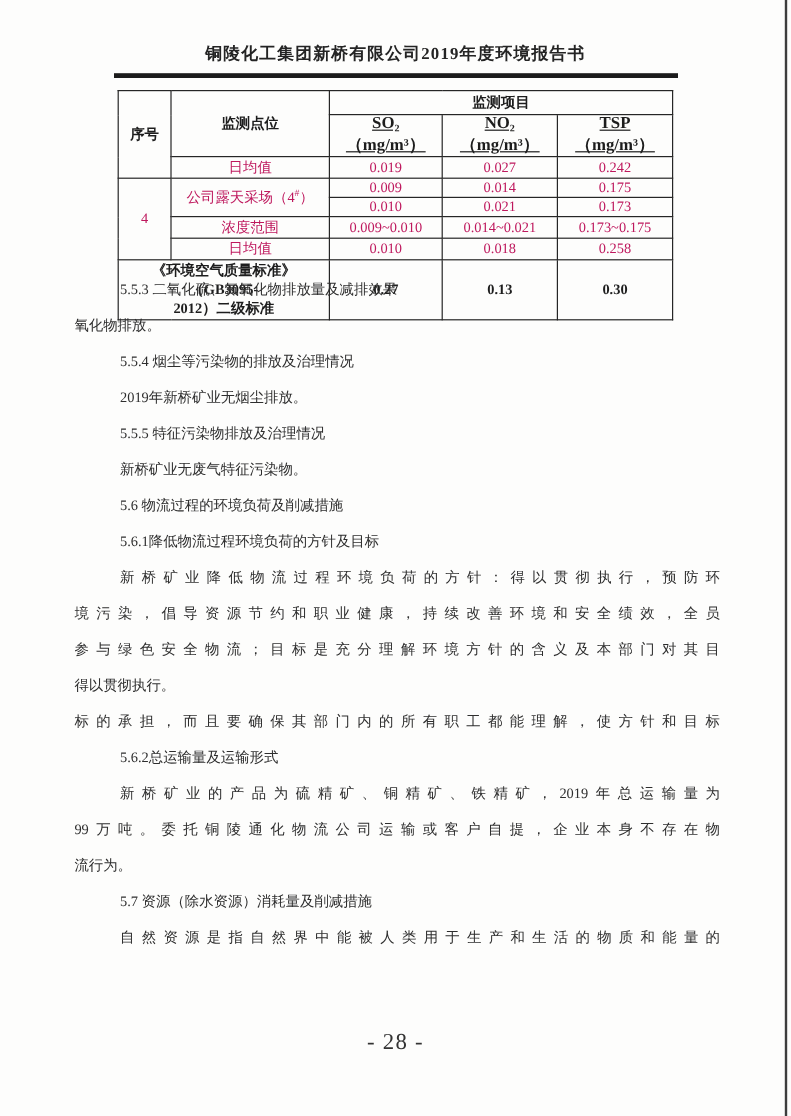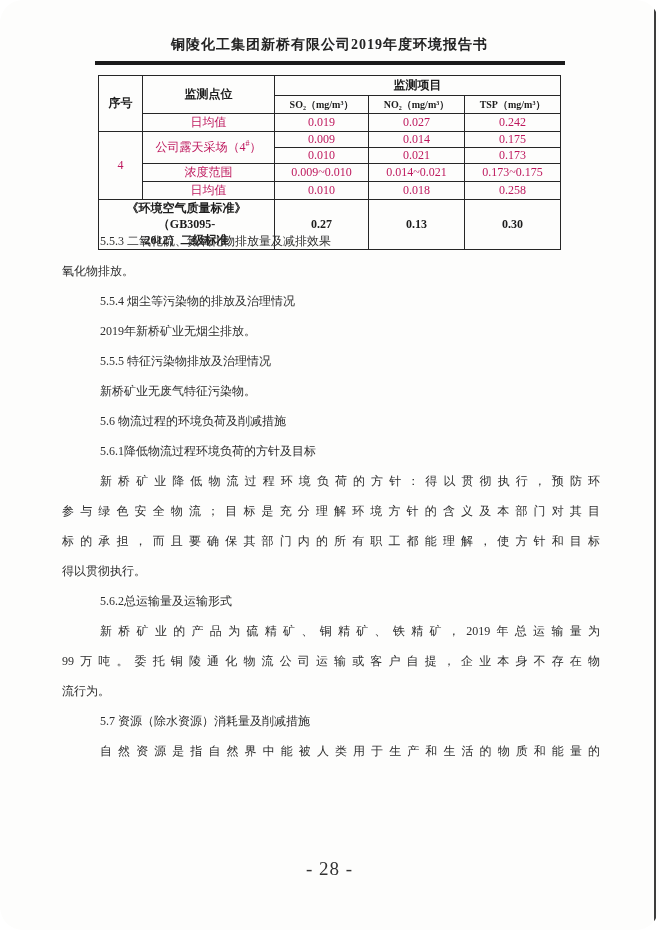--- a/index.html
+++ b/index.html
@@ -1,36 +1,36 @@
 <!DOCTYPE html>
 <html><head>
 <meta charset="utf-8">
 <style>
   * { margin:0; padding:0; box-sizing:border-box; }
   html,body { width:659px; height:930px; background:#ffffff; }
   body { font-family:"Liberation Serif","DejaVu Serif",serif; color:#2b2b2b; position:relative; }
-  .page { position:absolute; inset:0; width:659px; height:930px; background:#fdfdfc; overflow:hidden;border-radius:23px; }
+  .page { position:absolute; inset:0; width:659px; height:930px; background:#fdfdfc; overflow:hidden; }
 
   
   .scan-edge { position:absolute; top:0; left:654px; width:2px; height:930px; background:#3d3d3d; }
 
   
   .doc-title { position:absolute; top:36px; left:0; width:100%; text-align:center;
                font-size:14px; font-weight:bold; letter-spacing:1px; color:#242424; }
   .doc-rule  { position:absolute; top:61px; left:95px; width:470px; height:4px; background:#1b1b1b; }
 
   
   table.mon { position:absolute; top:75px; left:98px; width:462px; border-collapse:collapse;
               table-layout:fixed; }
   table.mon td { border:1.5px solid #262626; text-align:center; vertical-align:middle;
                  font-size:12px; color:#be185d; padding:0 2px; overflow:hidden; }
   table.mon td.b { font-weight:bold; color:#1d1d1d; }
   tr.r-h1 { height:20px; }
   tr.r-h2 { height:18px; }
-  tr.r-h2 td { font-size:10px; }
+  tr.r-h2 td { font-size:14px;text-decoration:underline; }
   tr.r-d  { height:15px; }
   tr.r-d2 { height:14px; }
   tr.r-std { height:41px;margin-top:32px; }
   tr.r-std td { line-height:1.35; }
   td.site sup { font-size:8px; }
 
   
   .body-text { position:absolute; top:226px; left:62px; width:538px;
                font-size:12px; line-height:30px; color:#2e2e2e; }
   .line { height:30px; white-space:nowrap; }
@@ -112,23 +112,24 @@
   <div class="body-text">
     <div class="line ind">5.5.3 二氧化硫、氮氧化物排放量及减排效果</div>
     <div class="line">氧化物排放。</div>
     <div class="line ind">5.5.4 烟尘等污染物的排放及治理情况</div>
     <div class="line ind">2019年新桥矿业无烟尘排放。</div>
     <div class="line ind">5.5.5 特征污染物排放及治理情况</div>
     <div class="line ind">新桥矿业无废气特征污染物。</div>
     <div class="line ind">5.6 物流过程的环境负荷及削减措施</div>
     <div class="line ind">5.6.1降低物流过程环境负荷的方针及目标</div>
     <div class="line ind full">新桥矿业降低物流过程环境负荷的方针：得以贯彻执行，预防环</div>
+    <div class="line full">境污染，倡导资源节约和职业健康，持续改善环境和安全绩效，全员</div>
     <div class="line full">参与绿色安全物流；目标是充分理解环境方针的含义及本部门对其目</div>
+    <div class="line">得以贯彻执行。</div>
     <div class="line full">标的承担，而且要确保其部门内的所有职工都能理解，使方针和目标</div>
-    <div class="line">得以贯彻执行。</div>
     <div class="line ind">5.6.2总运输量及运输形式</div>
     <div class="line ind full">新桥矿业的产品为硫精矿、铜精矿、铁精矿，2019年总运输量为</div>
     <div class="line full">99万吨。委托铜陵通化物流公司运输或客户自提，企业本身不存在物</div>
     <div class="line">流行为。</div>
     <div class="line ind">5.7 资源（除水资源）消耗量及削减措施</div>
     <div class="line ind full">自然资源是指自然界中能被人类用于生产和生活的物质和能量的</div>
   </div>
 
   <div class="page-num">- 28 -</div>
 

